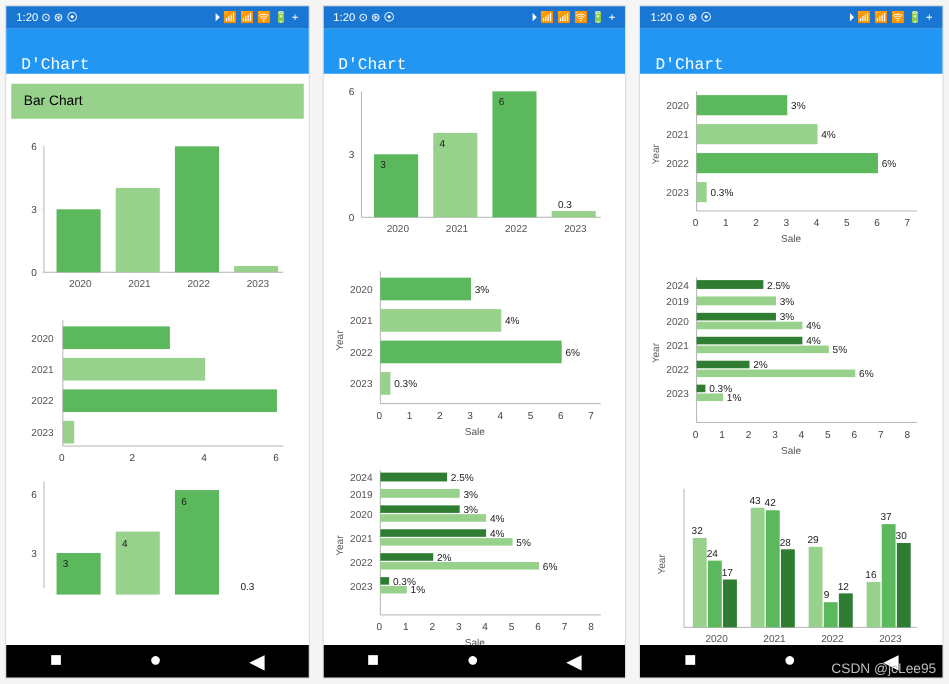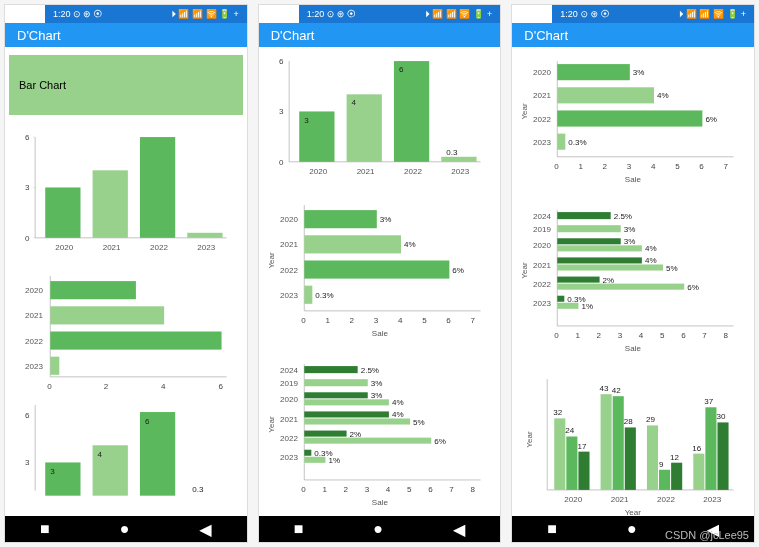--- a/index.html
+++ b/index.html
@@ -1,21 +1,21 @@
 <!DOCTYPE html>
 <html><head>
 <meta charset="utf-8">
 <style>
   * { box-sizing: border-box; margin: 0; padding: 0; }
   body { background: #f5f5f5; font-family: -apple-system, sans-serif; display: flex; gap: 10px; padding: 4px; }
   .phone { width: 245px; height: 539px; background: #fff; display: flex; flex-direction: column; border: 1px solid #ddd; }
-  .statusbar { height: 18px; background: #1976D2; color: #fff; display: flex; justify-content: space-between; align-items: center; padding: 0 8px; font-size: 9px; font-weight: 500; margin-left: 40px; }
-  .appbar { height: 24px; background: #2196F3; color: #fff; display: flex; align-items: center; padding: 0 12px; font-size: 13px; font-weight: 500; }
+  .statusbar { height: 18px; background: #1976D2; color: #fff; display: flex; justify-content: space-between; align-items: center; padding: 0 8px; font-size: 9px; font-weight: 500; }
+  .appbar { height: 36px; background: #2196F3; color: #fff; display: flex; align-items: flex-end; padding: 0 12px; font-size: 13px; font-weight: 500; font-family: Liberation Mono, monospace; }
   .content { flex: 1; overflow: hidden; padding: 4px 10px; display: flex; flex-direction: column; gap: 8px; }
-  .chip { background: #97d18b; padding: 24px 10px; font-size: 11px; margin: 4px -6px 4px -6px; }
+  .chip { background: #97d18b; padding: 8px 10px; font-size: 11px; margin: 4px -6px 4px -6px; }
   .ch { position: relative; flex-shrink: 0; }
   .axis { stroke: #888; stroke-width: 0.5; }
   .grid { stroke: #ccc; stroke-width: 0.5; }
   .tick { font-size: 8px; fill: #444; }
   .lab { font-size: 8px; fill: #555; }
   .val { font-size: 8px; fill: #222; }
   .bar3 { fill: #2e7d32; }
   .bar-odd { fill: #5cb85c; }
   .bar-even { fill: #97d18b; }
   .navbar { height: 26px; background: #000; display: flex; justify-content: space-around; align-items: center; color: #fff; }

